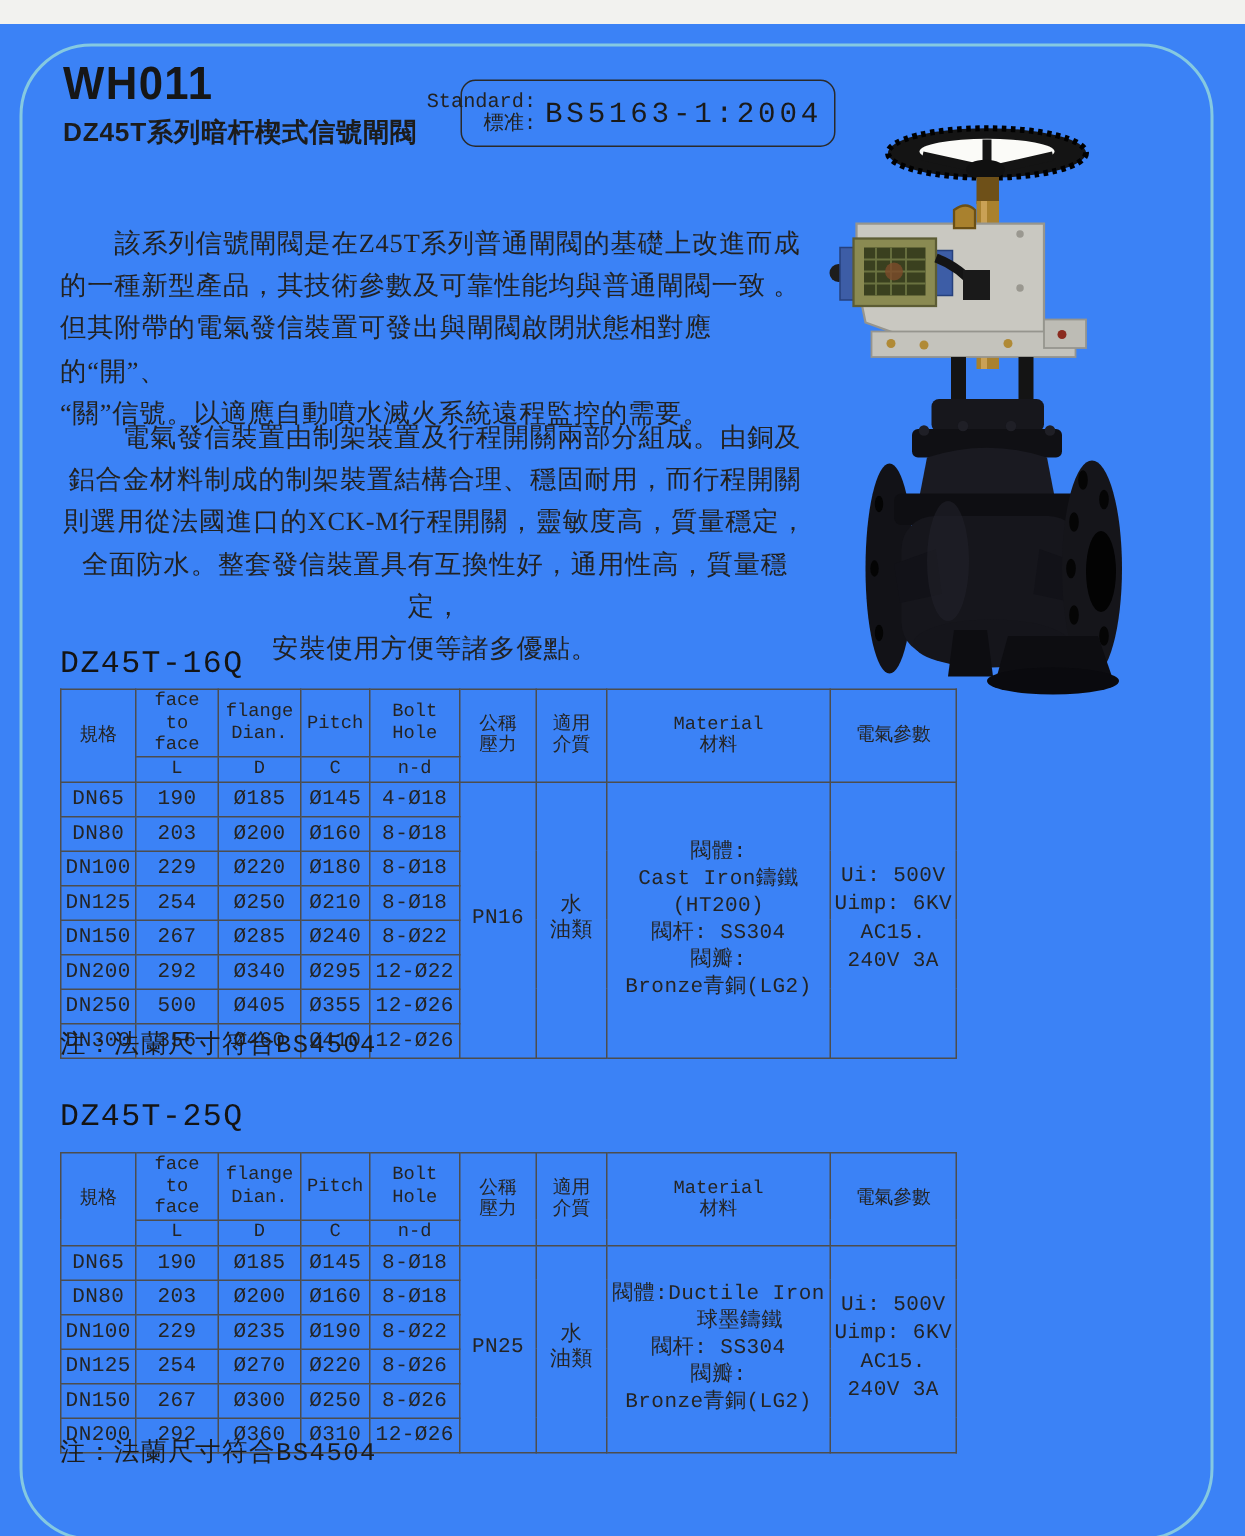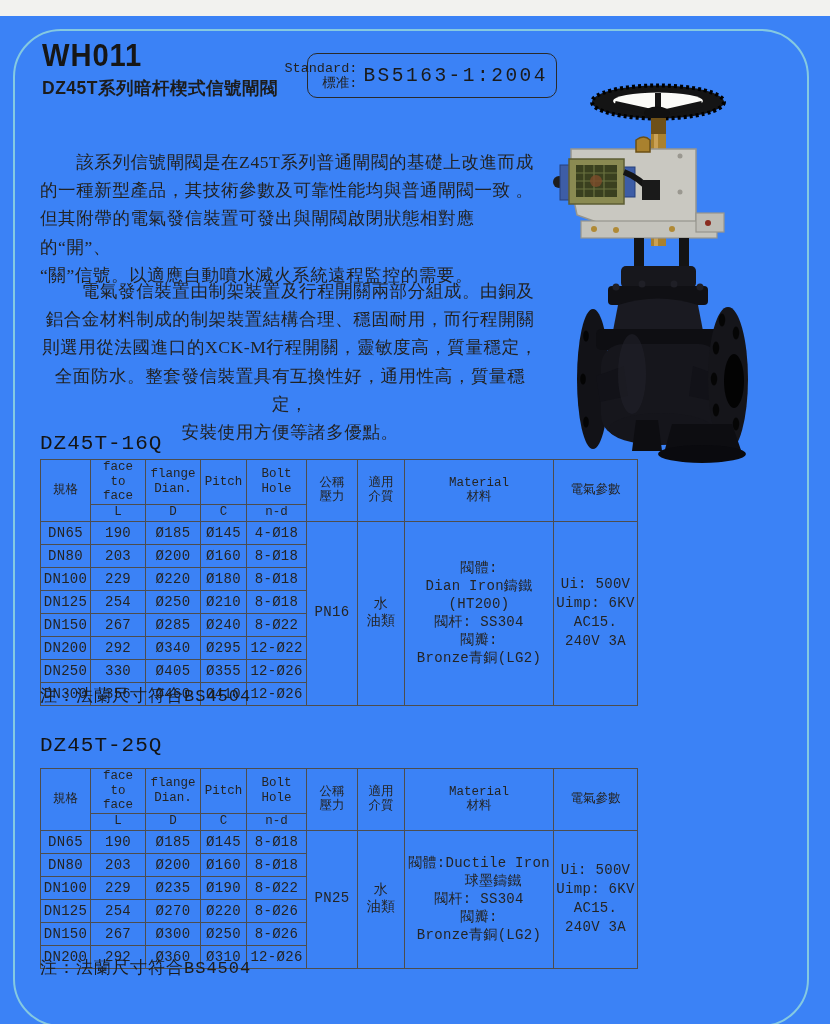--- a/index.html
+++ b/index.html
@@ -224,21 +224,21 @@
         <tr>
           <td>DN65</td>
           <td>190</td>
           <td>Ø185</td>
           <td>Ø145</td>
           <td>4-Ø18</td>
           <td rowspan="8" class="merge pressure">PN16</td>
           <td rowspan="8" class="merge medium">水
 油類</td>
           <td rowspan="8" class="merge material">閥體:
- Dian Iron鑄鐵(HT200)
+ Cast Iron鑄鐵(HT200)
 閥杆: SS304
 閥瓣:
  Bronze青銅(LG2)</td>
           <td rowspan="8" class="merge electrical">Ui: 500V
 Uimp: 6KV
 AC15.
 240V 3A</td>
         </tr>
         <tr>
           <td>DN80</td>
@@ -270,21 +270,21 @@
         </tr>
         <tr>
           <td>DN200</td>
           <td>292</td>
           <td>Ø340</td>
           <td>Ø295</td>
           <td>12-Ø22</td>
         </tr>
         <tr>
           <td>DN250</td>
-          <td>330</td>
+          <td>500</td>
           <td>Ø405</td>
           <td>Ø355</td>
           <td>12-Ø26</td>
         </tr>
         <tr>
           <td>DN300</td>
           <td>356</td>
           <td>Ø460</td>
           <td>Ø410</td>
           <td>12-Ø26</td>

